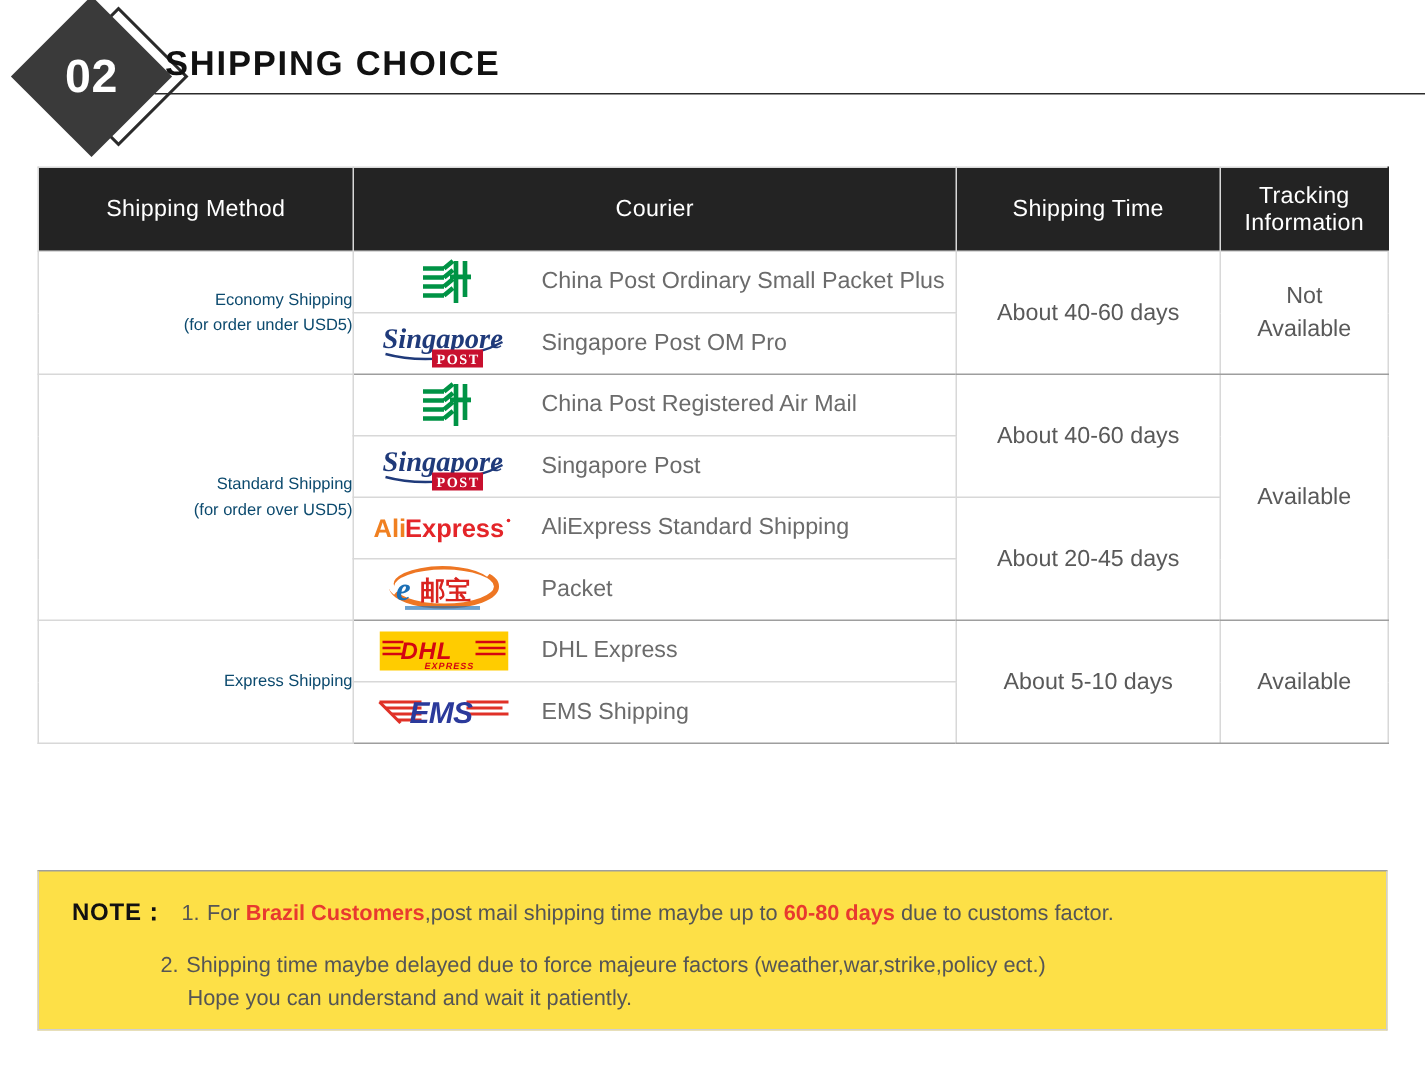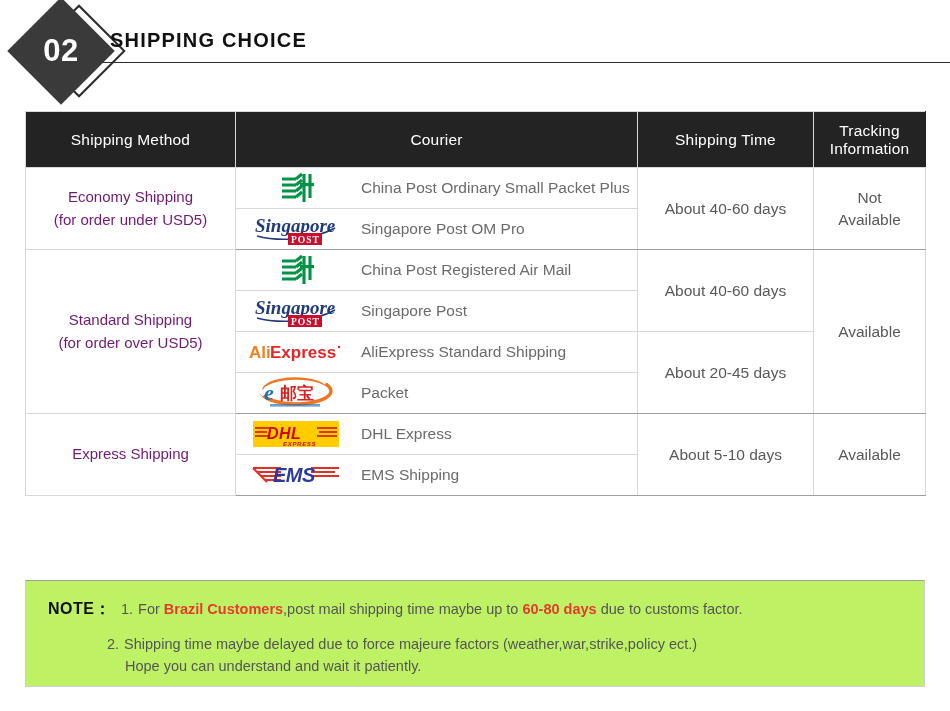--- a/index.html
+++ b/index.html
@@ -40,21 +40,21 @@
     display: flex; align-items: center; justify-content: center;
     color: #ffffff;
     font-size: 31px;
     font-weight: bold;
     letter-spacing: 0.5px;
     font-family: "Liberation Sans", sans-serif;
   }
   .section-title {
     position: absolute;
     left: 110px; top: 29px;
-    font-size: 20px;
+    font-size: 23px;
     font-weight: bold;
     letter-spacing: 1.2px;
     color: #111111;
     font-family: "Liberation Sans", sans-serif;
   }
   .section-rule {
     position: absolute;
     left: 103px; top: 62px;
     width: 847px; height: 1px;
     background: #2b2b2b;
@@ -93,23 +93,23 @@
   thead th .thin { display: block; }
 
   
   col.c-method { width: 210px; }
   col.c-courier { width: 402px; }
   col.c-time { width: 176px; }
   col.c-track { width: 112px; }
 
   
   td.method {
-    text-align: center;
-    font-size: 15px;
-    color: #701a75;
+    text-align: right;
+    font-size: 11px;
+    color: #0c4a6e;
     line-height: 1.5;
     border-left: 1px solid #cfcfcf;
     border-right: 1px solid #cfcfcf;
     border-top: 1px solid #9e9e9e;
     border-bottom: 1px solid #9e9e9e;
     padding: 6px 4px;
   }
   td.method .l2 { display: block; }
 
   
@@ -163,21 +163,21 @@
 
   
   .note-box {
     position: absolute;
     left: 25px;
     top: 580px;
     width: 900px;
     height: 107px;
     border: 1px solid #cfcfcf;
     border-top: 1px solid #9e9e9e;
-    background: #bef264;
+    background: #fde047;
     padding: 16px 18px 0 22px;
   }
   .note-line {
     display: flex;
     align-items: baseline;
     font-size: 14.5px;
     color: #555555;
     line-height: 1.5;
   }
   .note-label {

